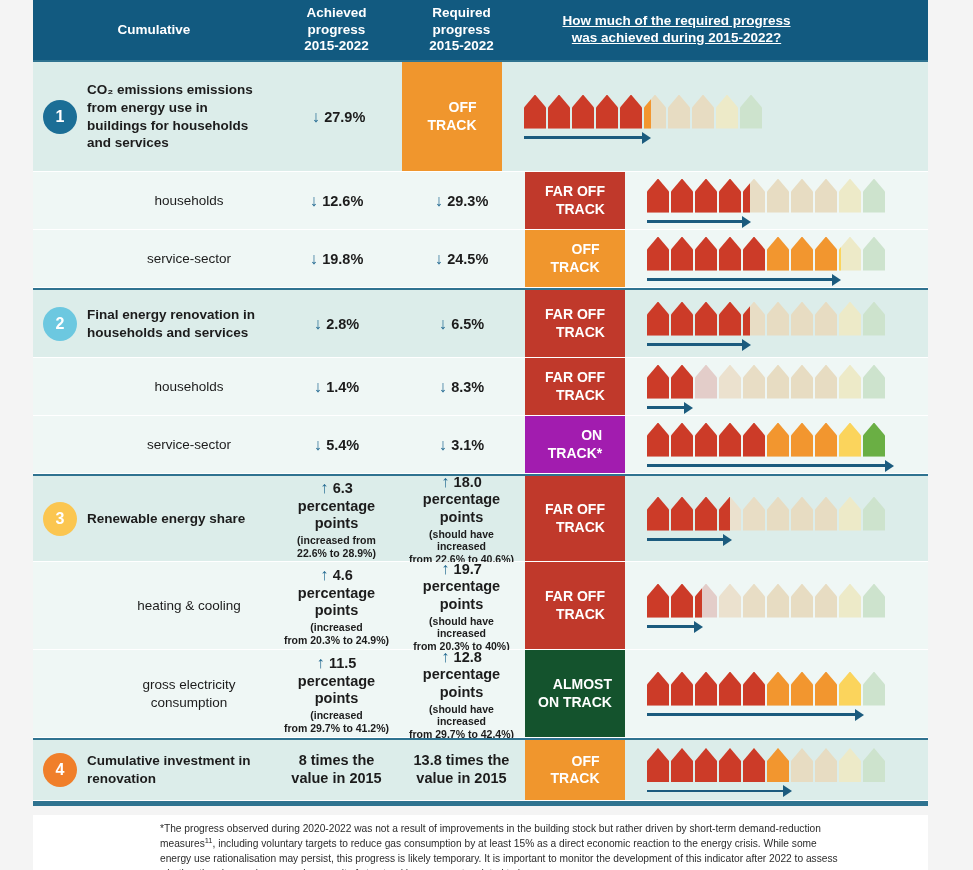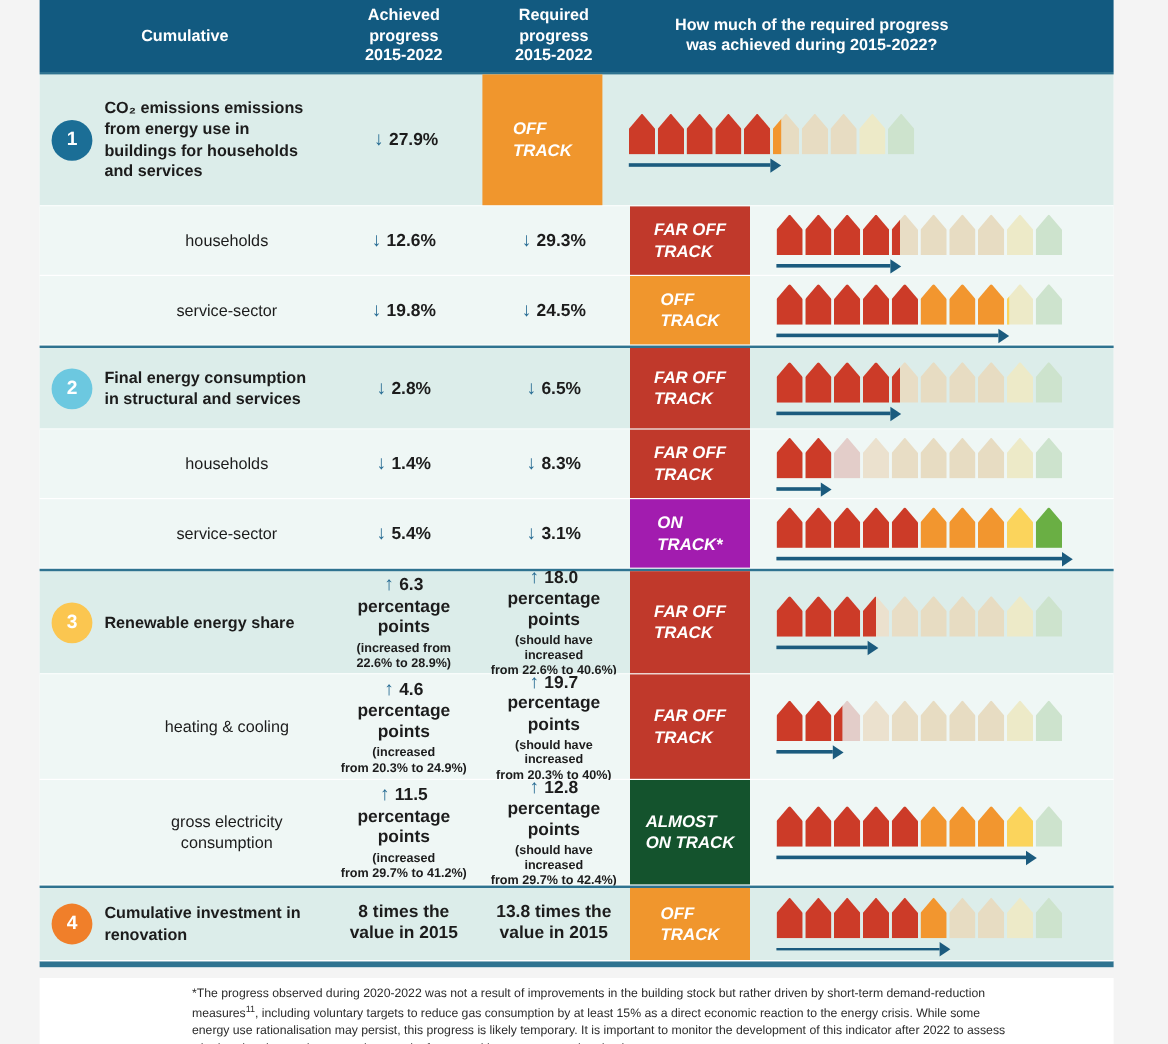--- a/index.html
+++ b/index.html
@@ -36,21 +36,21 @@
     font-weight: bold;
     font-size: 13.5px;
     line-height: 1.25;
     padding: 2px 4px;
   }
   
   .c-ind    { width: 242px; }
   .c-ach    { width: 123px; }
   .c-req    { width: 127px; }
   .c-stat   { width: 100px; }
-  .c-chart  { width: 303px; }
+  .c-chart  { width: 303px; text-decoration: underline; }
 
   .row {
     display: flex;
     position: relative;
     border-bottom: 1px solid #ffffff;
   }
   .row.group-start { border-top: 2px solid #2f7390; }
   .row.tint-a { background: #dcedea; }
   .row.tint-b { background: #eff7f5; }
 
@@ -108,29 +108,28 @@
     font-size: 10.5px;
     font-weight: bold;
     line-height: 1.2;
     margin-top: 1px;
     white-space: pre-line;
   }
 
   
   .cell.status {
     justify-content: center;
-    text-align: left;
+    text-align: right;
     color: #ffffff;
     font-weight: bold;
     font-size: 14px;
     line-height: 1.25;
     align-self: stretch;
     white-space: pre-line;
     padding: 0 3px;
-    font-style: italic;
   }
 
   
   .cell.chart {
     padding: 0 0 0 22px;
     align-items: center;
   }
   .houses {
     position: relative;
     display: flex;
@@ -431,21 +430,21 @@
               <div class="arrowline">
                 <div class="bar" style="width: 185.4px;"></div>
                 <div class="tip"></div>
               </div>
             </div>
           </div>
         </div>
         <div class="row tint-a group-start" style="height: 70px;">
           <div class="cell ind c-ind">
             <div class="badge" style="background: rgb(108, 200, 224);">2</div>
-            <div class="ind-label bold">Final energy consumption in structural and services</div>
+            <div class="ind-label bold">Final energy renovation in households and services</div>
           </div>
           <div class="cell metric c-ach">
             <div class="metric-main"><span class="arrow">↓ </span>2.8%</div>
           </div>
           <div class="cell metric c-req">
             <div class="metric-main"><span class="arrow">↓ </span>6.5%</div>
           </div>
           <div class="cell status c-stat" style="background: rgb(192, 57, 43);">FAR OFF
 TRACK</div>
           <div class="cell chart c-chart">

